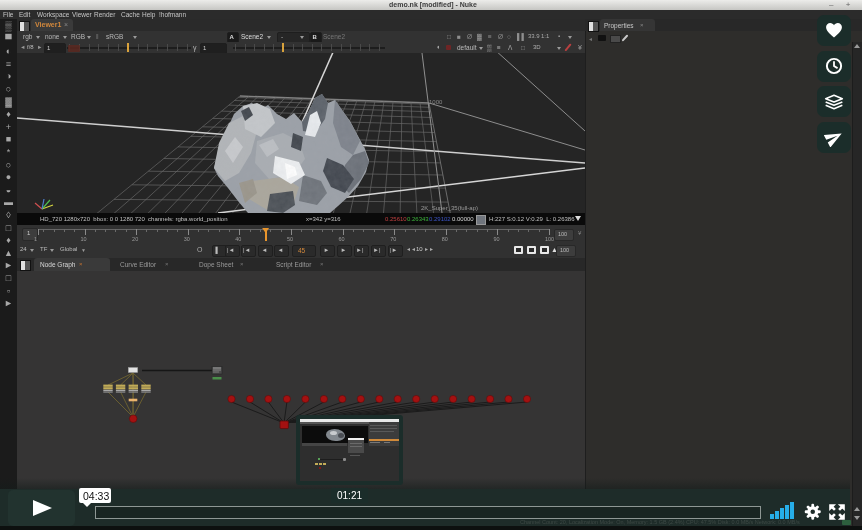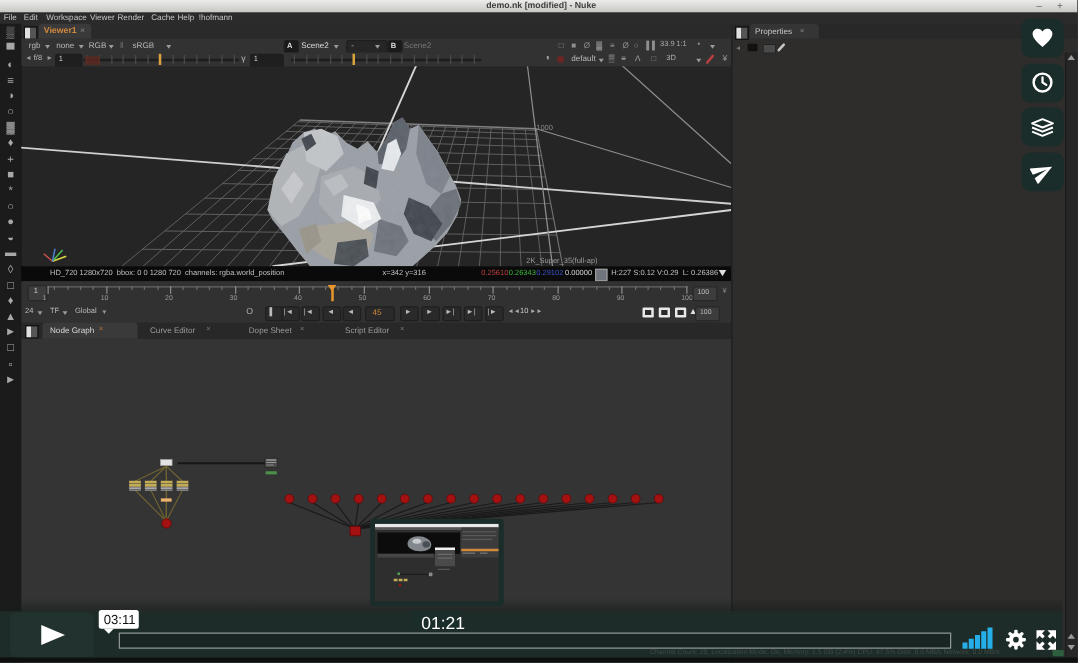--- a/index.html
+++ b/index.html
@@ -459,24 +459,24 @@
 <path d="M2 21 L23 12 L2 3 L2 10 L17 12 L2 14 Z" fill="#fff" transform="rotate(-28 12 12)"></path>
   </svg>
 <div class="abs" style="left:0;top:478px;width:850px;height:11px;background:linear-gradient(rgba(20,28,26,0),rgba(20,28,26,0.55));"></div>
 <div class="abs" style="left:0;top:489px;width:850px;height:37px;background:#1e2c29;"></div>
 <div class="t" style="left:520px;top:519px;font-size:5.5px;color:#3e4a46;font-weight:normal;">Channel Count: 20, Localization Mode: On, Memory: 1.5 GB (2.4%) CPU: 47.5% Disk: 0.0 MB/s Network: 0.0 MB/s</div>
 <div class="abs" style="left:842px;top:520px;width:9px;height:4.5px;background:#2d5f3e;border-radius:1px;"></div>
 <div class="abs" style="left:8px;top:490px;width:67px;height:36px;background:#22332f;border-radius:5px;"></div>
 <div class="abs" style="left:33px;top:500px;width:0;height:0;border-left:19px solid #fff;border-top:8.5px solid transparent;border-bottom:8.5px solid transparent;"></div>
 <div class="abs" style="left:95px;top:506px;width:664px;height:11px;border:1px solid #8e9794;background:rgba(0,0,0,0.15);"></div>
 <div class="abs" style="left:79px;top:488px;width:32px;height:15px;background:#fff;border-radius:2px;"></div>
-<div class="t" style="left:83px;top:489.5px;font-size:10.5px;color:#111;">03:11</div>
+<div class="t" style="left:83px;top:489.5px;font-size:10.5px;color:#111;">04:33</div>
 <div class="abs" style="left:83px;top:503px;width:0;height:0;border-left:4px solid transparent;border-right:4px solid transparent;border-top:4px solid #fff;"></div>
 <div class="abs" style="left:331px;top:488px;width:37px;height:14.5px;background:#1b2d2a;"></div>
-<div class="t" style="left:337px;top:490px;font-size:14px;color:#fff;">01:21</div>
+<div class="t" style="left:337px;top:490px;font-size:10px;color:#fff;">01:21</div>
 <div class="abs" style="left:770px;top:514px;width:3.6px;height:5px;background:#26aee8;"></div>
 <div class="abs" style="left:775px;top:511px;width:3.6px;height:8px;background:#26aee8;"></div>
 <div class="abs" style="left:780px;top:508px;width:3.6px;height:11px;background:#26aee8;"></div>
 <div class="abs" style="left:785px;top:505px;width:3.6px;height:14px;background:#26aee8;"></div>
 <div class="abs" style="left:790px;top:502px;width:3.6px;height:17px;background:#26aee8;"></div>
 <svg class="abs" style="left:804px;top:503px;" width="17.5" height="17.5" viewBox="0 0 24 24">
     <rect x="10.1" y="1" width="3.8" height="5" rx="1.6" fill="#fff" transform="rotate(0 12 12)"></rect>
     <rect x="10.1" y="1" width="3.8" height="5" rx="1.6" fill="#fff" transform="rotate(45 12 12)"></rect>
     <rect x="10.1" y="1" width="3.8" height="5" rx="1.6" fill="#fff" transform="rotate(90 12 12)"></rect>
     <rect x="10.1" y="1" width="3.8" height="5" rx="1.6" fill="#fff" transform="rotate(135 12 12)"></rect>

